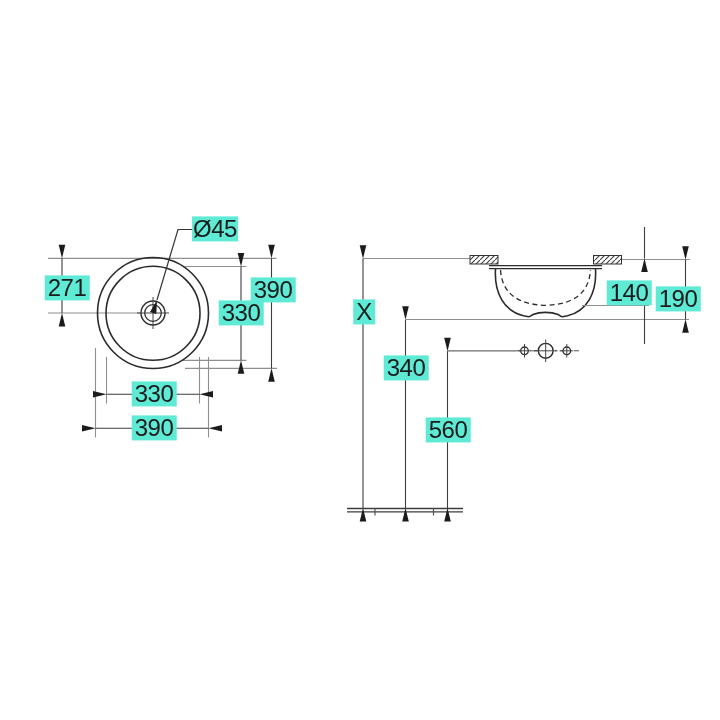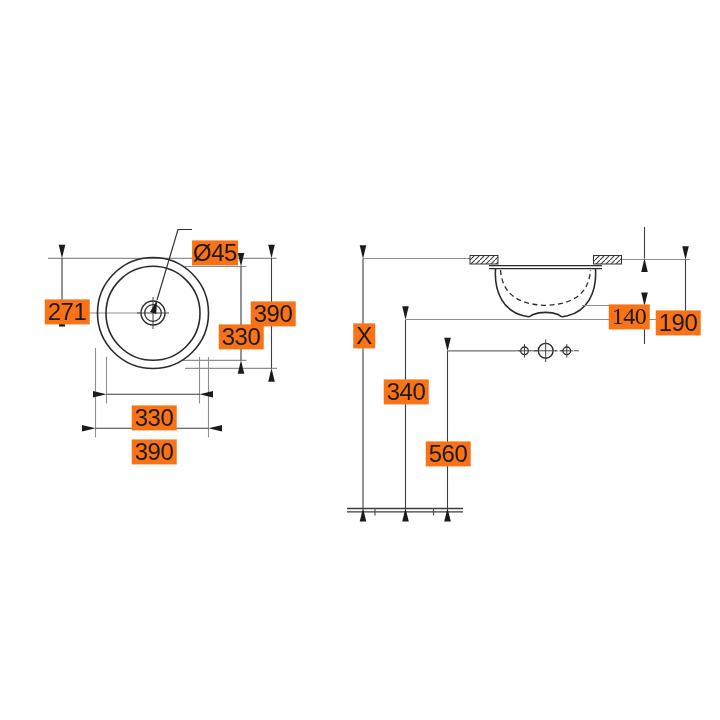--- a/index.html
+++ b/index.html
@@ -3,31 +3,31 @@
 <meta charset="utf-8">
 <style>
   html,body { margin:0; padding:0; background:#ffffff; }
   #stage {
     position:relative; width:720px; height:720px; background:#ffffff;
     font-family:"Liberation Sans", sans-serif; overflow:hidden;
   }
   #linework { position:absolute; left:0; top:0; }
   .lbl {
     position:absolute; transform:translate(-50%,-50%);
-    background:#f97316; padding:0 3px;
+    background:#5eead4; padding:0 3px;
     font: 24px/1.05 "Liberation Sans", sans-serif;
-    color:#1b1b1b; letter-spacing:-0.5px; white-space:nowrap;margin-top:24px;
+    color:#1b1b1b; letter-spacing:-0.5px; white-space:nowrap;
   }
   .lbl-195  { left:67px;  top:288px; }
   .lbl-390v { left:273px; top:290px; }
   .lbl-330v { left:241px; top:313px; }
   .lbl-330h { left:154px; top:394px; }
   .lbl-390h { left:154px; top:428px; }
   .lbl-dia  { left:215px; top:229px; padding:0 1px; }
-  .lbl-140  { left:629px; top:293px;font-family:Liberation Serif, serif; }
+  .lbl-140  { left:629px; top:293px; }
   .lbl-190  { left:678px; top:299px;text-align:right; }
   .lbl-x    { left:364px; top:312px; }
   .lbl-680  { left:406px; top:368px; }
   .lbl-560  { left:448px; top:430px; }
 </style>
 </head>
 <body>
 
 <div id="stage">
 

